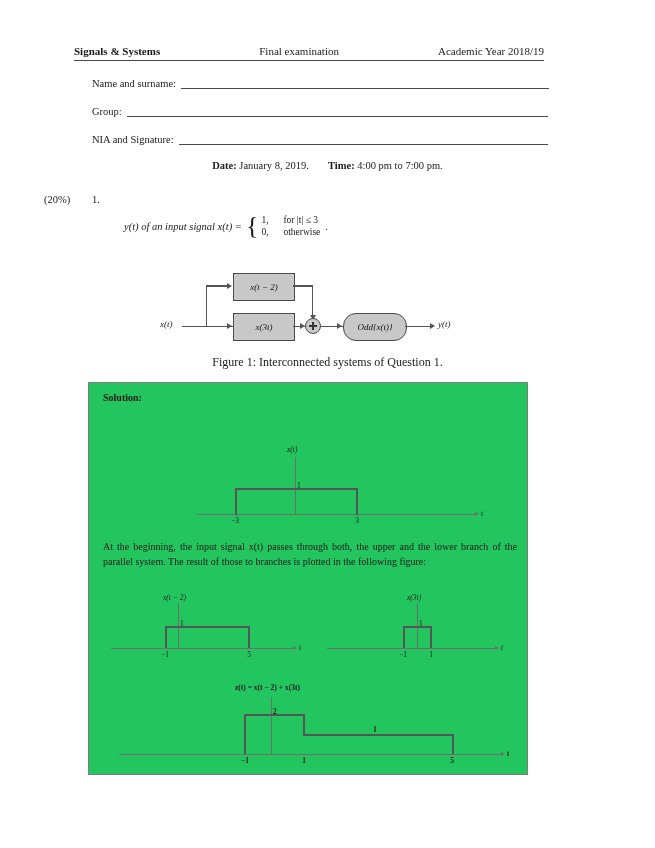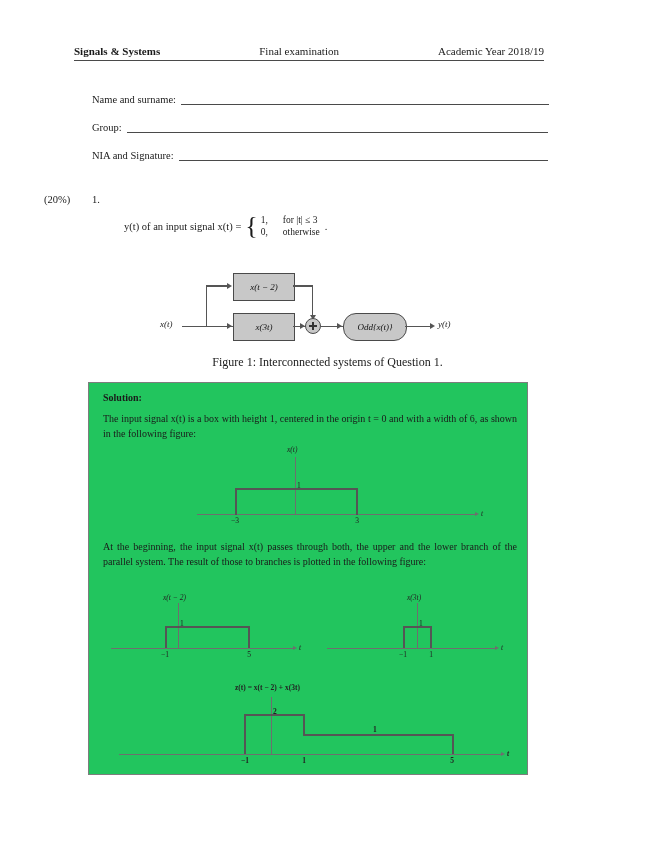--- a/index.html
+++ b/index.html
@@ -37,21 +37,20 @@
   .hdr-center { flex: 1; text-align: center; white-space: nowrap; }
   .hdr-right  { white-space: nowrap; }
 
   
   .field {
     position: absolute;
     font-size: 10.5px;
     display: flex;
     align-items: flex-end;
     white-space: nowrap;
-    margin-top: 16px;
   }
   .field .lbl { padding-right: 5px; }
   .field .rule {
     border-bottom: 1px solid #4a4a4a;
     height: 9px;
   }
   #f-name  { left: 92px; top: 78px;  width: 460px; }
   #f-name  .rule { width: 368px; }
   #f-group { left: 92px; top: 106px; width: 460px; }
   #f-group .rule { width: 421px; }
@@ -88,21 +87,21 @@
     line-height: 16px;
     text-align: justify;
   }
   .qtext2 {
     position: absolute;
     left: 124px; top: 213px;
     font-size: 10.5px;
     display: flex;
     align-items: center;
   }
-  .mathi { }
+  .mathi { font-style: italic; }
   .brace {
     font-size: 26px;
     line-height: 1;
     margin: 0 3px 0 4px;
     font-family: "Liberation Serif", serif;
   }
   .cases {
     display: inline-block;
     font-size: 9.5px;
     line-height: 12px;
@@ -264,20 +263,27 @@
   </div>
   <div class="field" id="f-nia">
     <span class="lbl">NIA and Signature:</span>
     <span class="rule"></span>
   </div>
   <div class="field" id="f-group">
     <span class="lbl">Group:</span>
     <span class="rule"></span>
   </div>
 
+  <div class="datetime">
+    <b>Date:</b>
+    <span>January 8, 2019.</span>
+    <span class="sp"></span>
+    <b>Time:</b>
+    <span>4:00 pm to 7:00 pm.</span>
+  </div>
 
   <div class="qpct">(20%)</div>
   <div class="qnum">1.</div>
   <div class="qtext2">
     <span class="mathi">y(t) of an input signal x(t) =</span>
     <span class="brace">{</span>
     <span class="cases">
       <span class="row">
         <span class="c1">1,</span>
         <span>for |t| ≤ 3</span>
@@ -323,21 +329,20 @@
     <div class="wire wh" style="left:255px; top:60.5px; width:28px;"></div>
     <div class="arrow" style="left:280px; top:58px;"></div>
   </div>
 
   <div class="figcap">Figure 1: Interconnected systems of Question 1.</div>
 
   <div class="solbox">
     <div class="sol-inner">
 
       <div class="sol-title">Solution:</div>
-      <div class="sol-p" id="sol-p1">The input signal x(t) is a box with height 1, centered in the origin t = 0 and with a width of 6, as shown in the following figure:</div>
 
       <div class="plot" style="left:28px; top:62px; width:380px; height:82px;">
         <span class="alab" style="left:170px; top:0px;">x(t)</span>
         <div class="ax axv" style="left:178px; top:12px; height:58px;"></div>
         <div class="ax axh" style="left:80px; top:69px; width:278px;"></div>
         <div class="axarrow" style="left:358px; top:66.5px;"></div>
         <span class="alab" style="left:364px; top:64px;">t</span>
 
         <div class="sig sigv" style="left:118px; top:43px; height:27px;"></div>
         <div class="sig sigh" style="left:118px; top:43px; width:122px;"></div>

